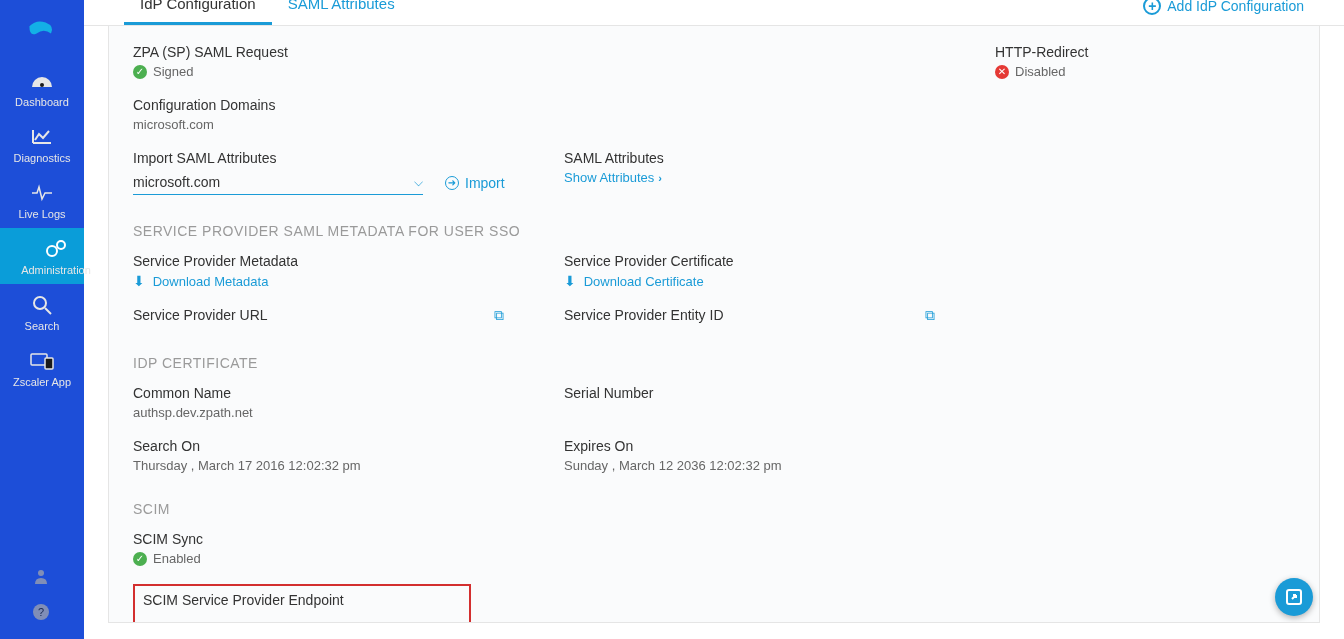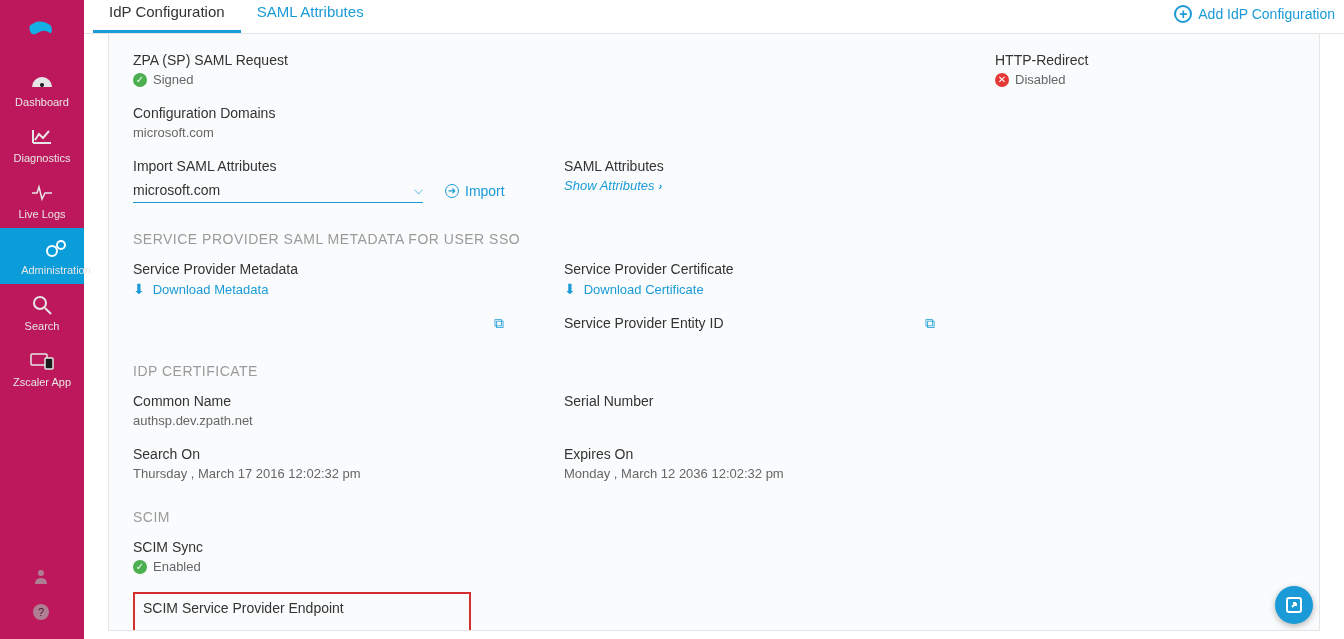--- a/index.html
+++ b/index.html
@@ -1,27 +1,27 @@
 <!DOCTYPE html>
 <html><head>
 <meta charset="utf-8">
 <style>
 * { margin: 0; padding: 0; box-sizing: border-box; font-family: -apple-system, BlinkMacSystemFont, "Segoe UI", Arial, sans-serif; }
 body { display: flex; width: 1344px; height: 639px; overflow: hidden; background: #fff; }
 
-.sidebar { width: 84px; background: #be185d; display: flex; flex-direction: column; align-items: center; color: #fff; position: relative; }
+.sidebar { width: 84px; background: #1d4ed8; display: flex; flex-direction: column; align-items: center; color: #fff; position: relative; }
 .sidebar .logo { width: 40px; height: 40px; margin: 8px 0 12px; display:flex; align-items:center; justify-content:center; }
 .sidebar-item { width: 84px; display: flex; flex-direction: column; align-items: center; padding: 10px 0 8px; cursor: pointer; font-size: 11px; color: #e6e6e6; text-align:center; }
 .sidebar-item.active { background: #0a9dd9; padding-left: 28px; }
 .sidebar-item .icon { width: 28px; height: 22px; margin-bottom: 4px; display:flex; align-items:center; justify-content:center; }
 .sidebar-bottom { margin-top: auto; display: flex; flex-direction: column; align-items: center; padding-bottom: 8px; }
 .sidebar-bottom .smallicon { width: 20px; height: 20px; margin: 8px 0; opacity: .7; }
 
 .main { flex: 1; display: flex; flex-direction: column; }
-.topbar { display: flex; align-items: flex-end; border-bottom: 1px solid #e5e5e5; padding: 0 9px; height: 34px; }
+.topbar { display: flex; align-items: flex-end; border-bottom: 1px solid #e5e5e5; padding: 0 40px; height: 26px; }
 .tabs { display: flex; }
 .tab { padding: 10px 16px 10px; font-size: 15px; color: #1a9bd7; cursor: pointer; border-bottom: 3px solid transparent; }
 .tab.active { color: #333; border-bottom-color: #1a9bd7; font-weight: 500; }
 .add-config { margin-left: auto; display: flex; align-items: center; color: #1a9bd7; font-size: 14px; cursor: pointer; padding-bottom: 10px; }
 .add-config .plus { width: 18px; height: 18px; border: 2px solid #1a9bd7; border-radius: 50%; display:flex; align-items:center; justify-content:center; margin-right: 6px; font-weight:bold; font-size: 14px; line-height: 1; }
 
 .panel { background: #fafbfc; border: 1px solid #e5e5e5; border-top: none; margin: 0 24px 0 24px; padding: 18px 24px 10px; overflow-y: auto; height: calc(100% - 42px); position: relative; }
 
 .row { display: flex; }
 .col { flex: 1; min-width: 0; }
@@ -45,21 +45,21 @@
 .link-action { color: #1a9bd7; font-size: 13px; display: flex; align-items: center; cursor: pointer; margin-top: 4px; }
 .link-action .dl-icon { margin-right: 8px; font-size: 14px; }
 
 .copy-icon { color: #1a9bd7; font-size: 14px; margin-left: auto; padding-right: 60px; cursor:pointer; }
 
 .field-row { display:flex; align-items:flex-start; }
 .field-row .urlspace { flex:1; }
 
 .hl-box { border: 2px solid #d32f2f; padding: 6px 8px 18px; margin-top: 14px; width: 338px; }
 
-.show-attr { color: #1a9bd7; font-size: 13px; cursor:pointer;font-style:italic; }
+.show-attr { color: #1a9bd7; font-size: 13px; cursor:pointer; }
 .show-attr .chev2 { font-size: 11px; margin-left: 4px; font-weight:bold; }
 
 .floating-btn { position: absolute; right: 6px; bottom: 6px; width: 38px; height: 38px; border-radius: 50%; background: #1a9bd7; display:flex; align-items:center; justify-content:center; color:#fff; box-shadow: 0 2px 6px rgba(0,0,0,.3); cursor:pointer; }
 </style>
 </head>
 <body>
 
 <div class="sidebar">
   <div class="logo">
     <svg viewBox="0 0 40 40" width="36" height="36">
@@ -223,20 +223,23 @@
             <span>Download Certificate</span>
           </div>
         </div>
       </div>
       <div class="col-narrow"></div>
     </div>
 
     <div class="row">
       <div class="col">
         <div class="field field-row">
+          <div class="urlspace">
+            <div class="label">Service Provider URL</div>
+          </div>
           <span class="copy-icon">⧉</span>
         </div>
       </div>
       <div class="col">
         <div class="field field-row">
           <div class="urlspace">
             <div class="label">Service Provider Entity ID</div>
           </div>
           <span class="copy-icon">⧉</span>
         </div>
@@ -264,21 +267,21 @@
     <div class="row">
       <div class="col">
         <div class="field">
           <div class="label">Search On</div>
           <div class="value">Thursday , March 17 2016 12:02:32 pm</div>
         </div>
       </div>
       <div class="col">
         <div class="field">
           <div class="label">Expires On</div>
-          <div class="value">Monday , March 12 2036 12:02:32 pm</div>
+          <div class="value">Sunday , March 12 2036 12:02:32 pm</div>
         </div>
       </div>
       <div class="col-narrow"></div>
     </div>
 
     <div class="section-header">SCIM</div>
 
     <div class="row">
       <div class="col">
         <div class="field">

